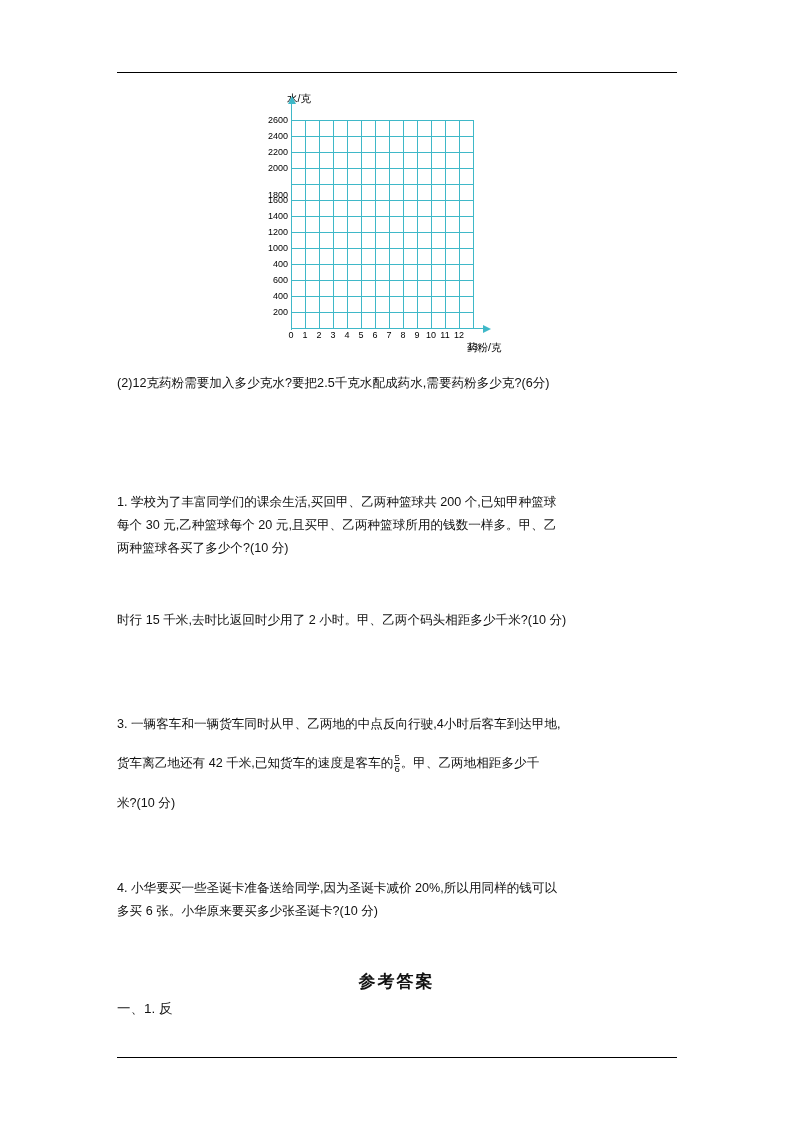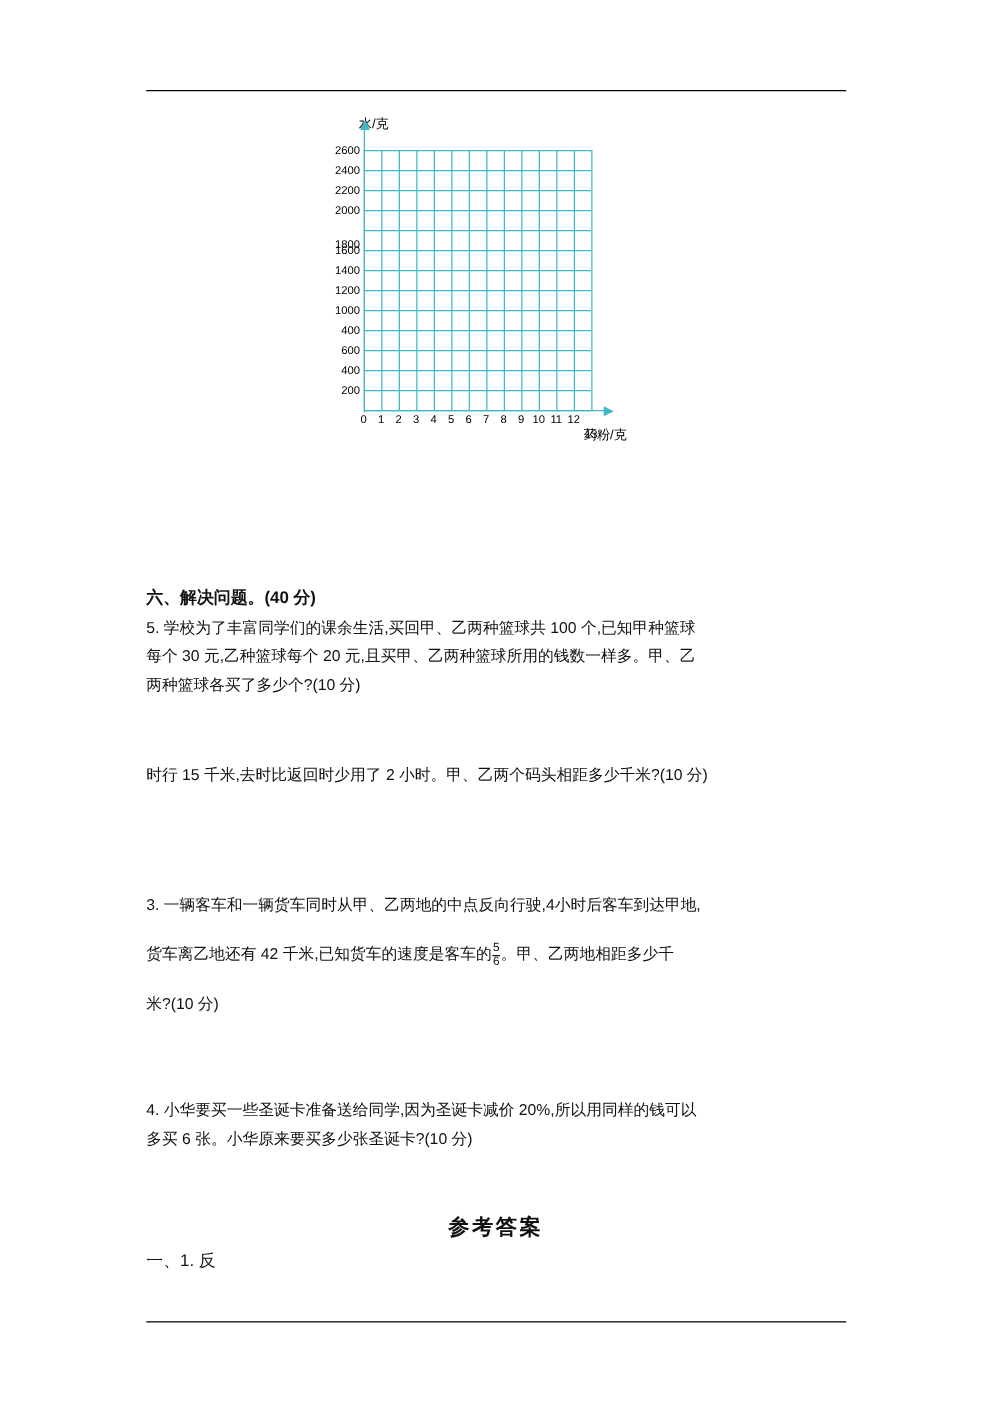--- a/index.html
+++ b/index.html
@@ -249,27 +249,27 @@
         <div class="xtick" style="left: 106px;">7</div>
         <div class="xtick" style="left: 120px;">8</div>
         <div class="xtick" style="left: 134px;">9</div>
         <div class="xtick" style="left: 148px;">10</div>
         <div class="xtick" style="left: 162px;">11</div>
         <div class="xtick" style="left: 176px;">12</div>
         <div class="xtick" style="left: 190px; margin-top: 12px;">13</div>
       </div>
   </div>
 
-
-  <div class="blk blk-head" style="top:466px;">
-    <div>六、解决问题。(40 分)</div>
-  </div>
+  <div class="blk" style="top:372px;">
+    <div>(2)12克药粉需要加入多少克水?要把2.5千克水配成药水,需要药粉多少克?(6分)</div>
+  </div>
+
 
   <div class="blk" style="top:491px;">
-    <div>5. 学校为了丰富同学们的课余生活,买回甲、乙两种篮球共 100 个,已知甲种篮球</div>
+    <div>1. 学校为了丰富同学们的课余生活,买回甲、乙两种篮球共 200 个,已知甲种篮球</div>
     <div>每个 30 元,乙种篮球每个 20 元,且买甲、乙两种篮球所用的钱数一样多。甲、乙</div>
     <div>两种篮球各买了多少个?(10 分)</div>
   </div>
 
   <div class="blk" style="top:609px;">
     <div>时行 15 千米,去时比返回时少用了 2 小时。甲、乙两个码头相距多少千米?(10 分)</div>
   </div>
 
   <div class="blk" style="top:713px;">
     <div>3. 一辆客车和一辆货车同时从甲、乙两地的中点反向行驶,4小时后客车到达甲地,</div>

